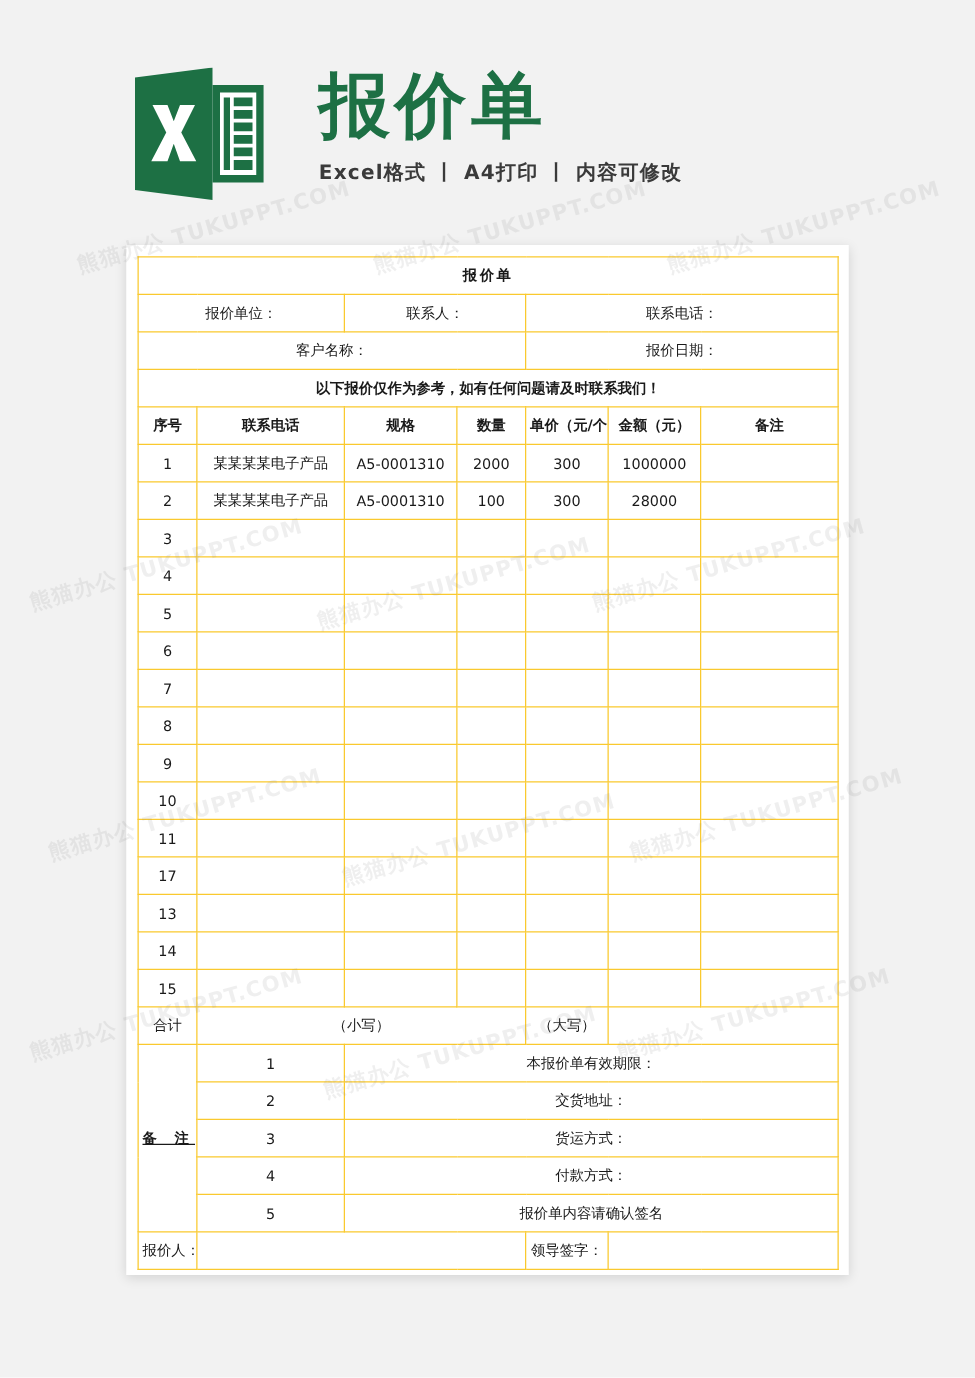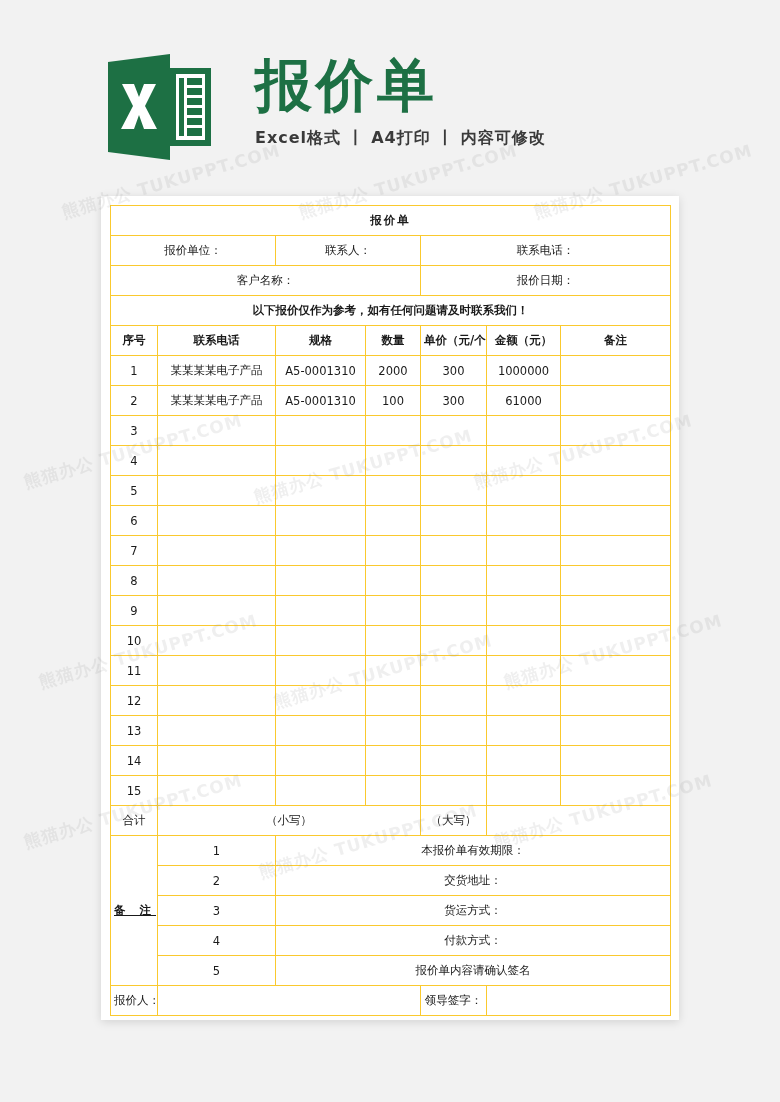--- a/index.html
+++ b/index.html
@@ -254,21 +254,21 @@
           <td class="item fill">300</td>
           <td class="item fill">1000000</td>
           <td class="item fill"></td>
         </tr>
         <tr>
           <td class="item plain">2</td>
           <td class="item plain">某某某某电子产品</td>
           <td class="item plain">A5-0001310</td>
           <td class="item plain">100</td>
           <td class="item plain">300</td>
-          <td class="item plain">61000</td>
+          <td class="item plain">28000</td>
           <td class="item plain"></td>
         </tr>
         <tr>
           <td class="item fill">3</td>
           <td class="item fill"></td>
           <td class="item fill"></td>
           <td class="item fill"></td>
           <td class="item fill"></td>
           <td class="item fill"></td>
           <td class="item fill"></td>
@@ -339,21 +339,21 @@
         <tr>
           <td class="item fill">11</td>
           <td class="item fill"></td>
           <td class="item fill"></td>
           <td class="item fill"></td>
           <td class="item fill"></td>
           <td class="item fill"></td>
           <td class="item fill"></td>
         </tr>
         <tr>
-          <td class="item plain">12</td>
+          <td class="item plain">17</td>
           <td class="item plain"></td>
           <td class="item plain"></td>
           <td class="item plain"></td>
           <td class="item plain"></td>
           <td class="item plain"></td>
           <td class="item plain"></td>
         </tr>
         <tr>
           <td class="item fill">13</td>
           <td class="item fill"></td>

